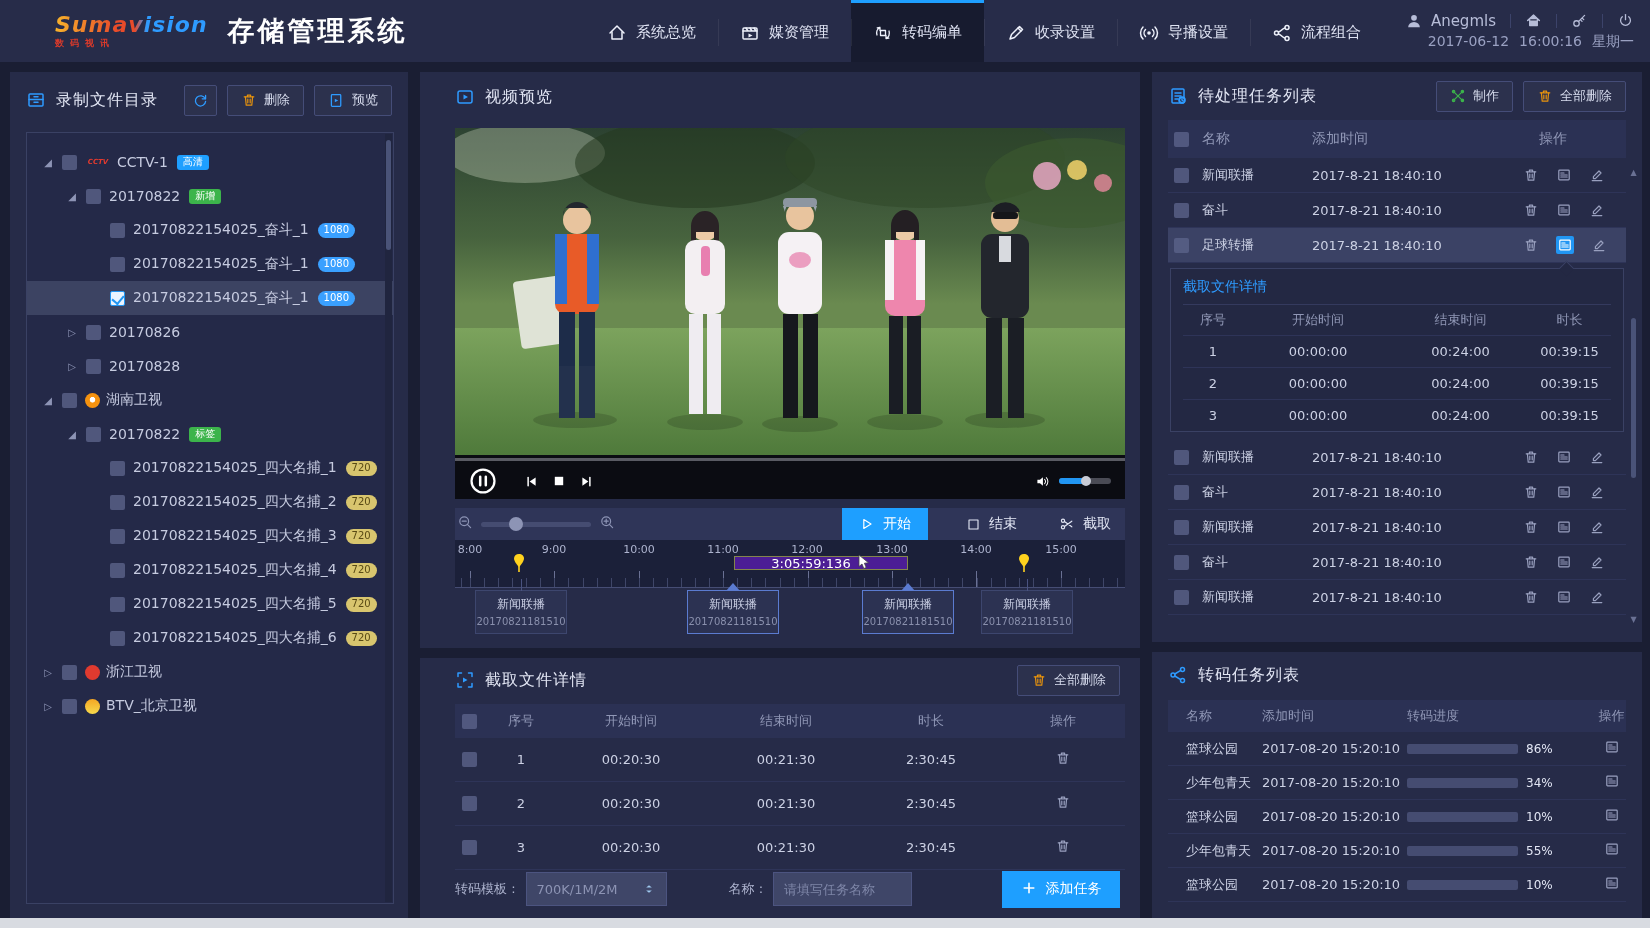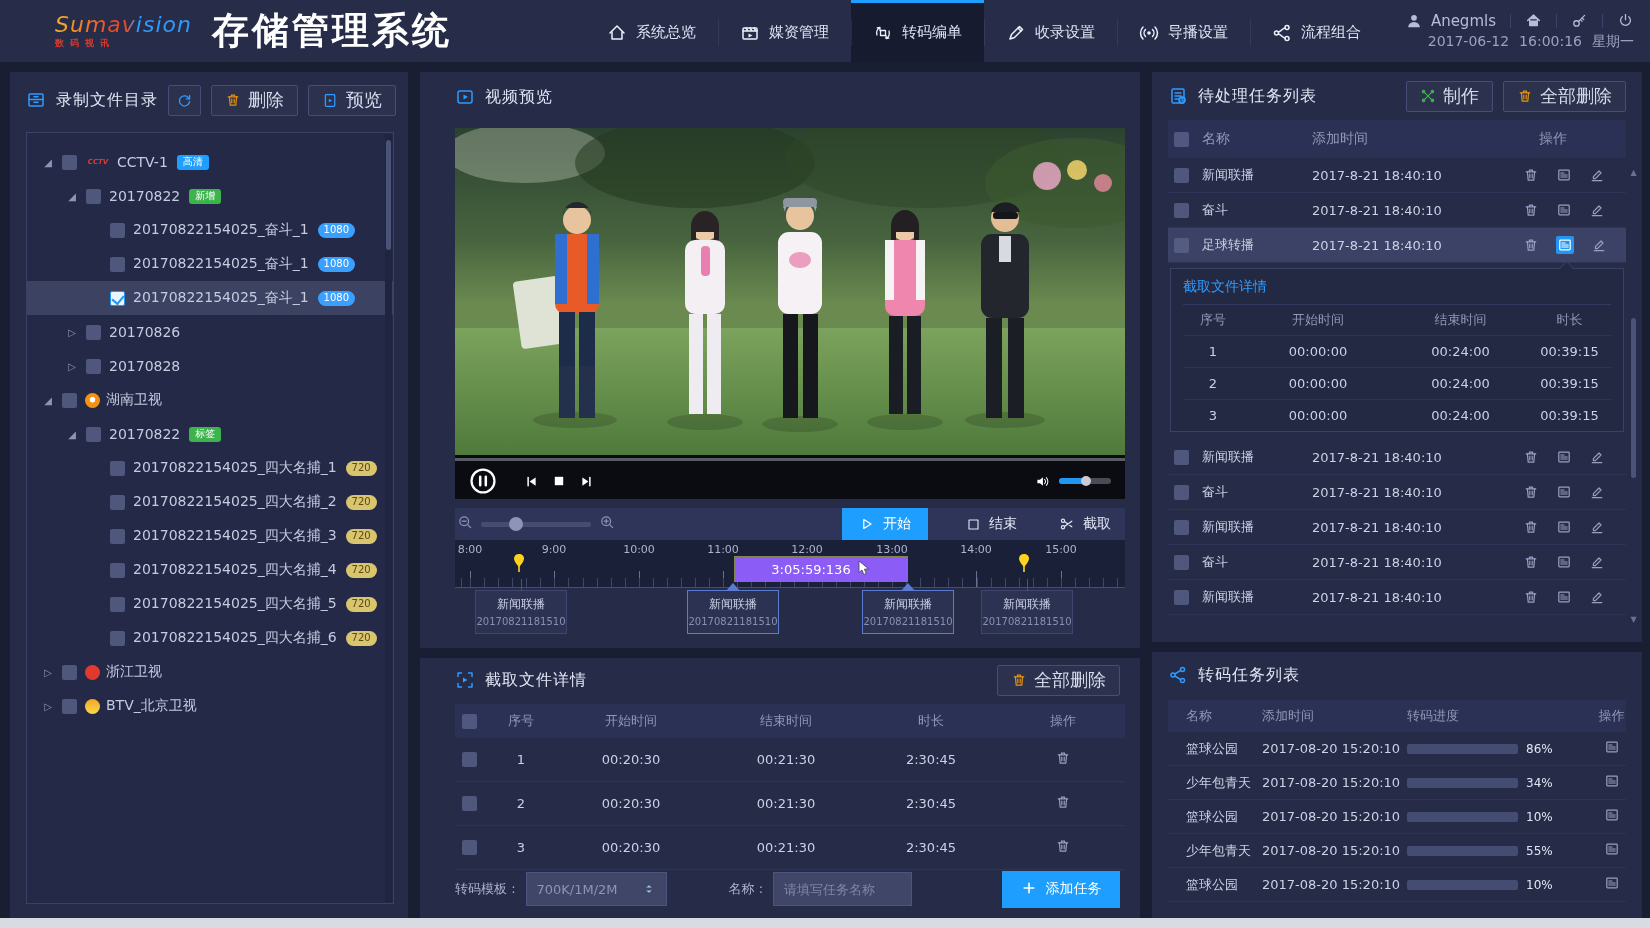--- a/index.html
+++ b/index.html
@@ -4,43 +4,43 @@
 <style>
   * { margin:0; padding:0; box-sizing:border-box; }
   html,body { background:#10131f; }
   body { font-family:"DejaVu Sans","Liberation Sans",sans-serif; }
   .page { position:relative; width:1650px; height:928px; background:#1a1e33; overflow:hidden; color:#c9cee3; }
 
   
   .app-header { position:absolute; left:0; top:0; width:1650px; height:62px; background:#272c49; display:flex; align-items:stretch; z-index:5; }
   .brand { display:flex; align-items:center; gap:20px; padding-left:55px; }
   .logo { line-height:1; }
-  .logo-l1 { font-size:22px; font-weight:normal; font-style:italic; letter-spacing:1px;
+  .logo-l1 { font-size:22px; font-weight:bold; font-style:italic; letter-spacing:1px;
     background:linear-gradient(90deg,#f7b32b 0%,#e84b2a 40%,#e84b2a 52%,#2e9bff 60%,#2e9bff 100%);
     -webkit-background-clip:text; background-clip:text; color:transparent; }
   .logo-l2 { font-size:9px; color:#d93a2b; letter-spacing:6px; margin-top:3px; font-weight:bold; }
-  .app-title { color:#fff; font-size:37px; font-weight:bold; letter-spacing:3px; }
+  .app-title { color:#fff; font-size:27px; font-weight:bold; letter-spacing:3px; }
   .nav { display:flex; position:absolute; left:585px; top:0; height:62px; }
   .nav-tab { width:133px; display:flex; align-items:center; justify-content:center; gap:9px; color:#dfe3f3; font-size:15px; cursor:pointer; border-top:3px solid transparent; position:relative; }
   .nav-tab:not(:first-child)::before { content:''; position:absolute; left:0; top:16px; bottom:16px; width:1px; background:rgba(255,255,255,.07); }
   .nav-tab.active { background:#171b2f; border-top-color:#1e9fff; }
   .nav-tab .ic { display:flex; color:#eef1fb; }
   .header-right { position:absolute; right:10px; top:0; height:62px; display:flex; flex-direction:column; justify-content:center; align-items:flex-end; gap:3px; padding-right:6px; }
   .hr-top { display:flex; align-items:center; gap:14px; color:#b7bdd8; font-size:15px; }
   .hr-top .sep { width:1px; height:14px; background:#3c436a; }
   .hr-top .ic { display:flex; color:#b7bdd8; cursor:pointer; }
   .user-box { display:flex; align-items:center; gap:8px; cursor:pointer; }
   .hr-bottom { font-size:14px; color:#9aa1c2; display:flex; gap:10px; }
 
   
   .panel { position:absolute; background:#262b48; }
   .panel-head { display:flex; align-items:center; gap:10px; padding:0 16px; height:48px; }
   .panel-title { font-size:16px; color:#e2e6f4; letter-spacing:1px; white-space:nowrap; }
   .p-ic { display:flex; color:#2e9bff; }
-  .btn { display:inline-flex; align-items:center; justify-content:center; gap:7px; border:1px solid #454d78; background:rgba(255,255,255,.03); color:#d6dbec; font-size:18px; height:31px; padding:0 13px; border-radius:2px; cursor:pointer; white-space:nowrap; }
+  .btn { display:inline-flex; align-items:center; justify-content:center; gap:7px; border:1px solid #454d78; background:rgba(255,255,255,.03); color:#d6dbec; font-size:13px; height:31px; padding:0 13px; border-radius:2px; cursor:pointer; white-space:nowrap; }
   .btn .ic { display:flex; }
   .ic-orange { color:#e8930c; } .ic-green { color:#3cb44b; } .ic-blue { color:#2e9bff; }
 
   
   #recording-panel { left:10px; top:72px; width:398px; height:848px; }
   #recording-panel .panel-head { height:56px; }
   .head-btns { margin-left:auto; display:flex; gap:10px; }
   .btn-sq { width:33px; padding:0; }
   .tree-box { position:absolute; left:16px; right:14px; top:60px; bottom:16px; border:1px solid #3a4164; background:#242948; padding-top:12px; overflow:hidden; }
   .tree-row { height:34px; display:flex; align-items:center; font-size:14px; color:#c6cbe0; cursor:pointer; padding-right:14px; }
@@ -84,21 +84,21 @@
   .tl-start { background:#1e9fff; color:#fff; width:86px; justify-content:center; margin-left:auto; }
   .tl-end { margin-left:26px; } .tl-cut { margin-left:18px; }
 
   .ruler { position:absolute; left:35px; top:468px; width:670px; height:48px; background:#1b2039; border-bottom:1px solid #464d74; }
   .ruler-ticks { position:absolute; left:0; right:0; bottom:0; height:18px;
      background-image:
        repeating-linear-gradient(90deg,#3f4668 0,#3f4668 1px,transparent 1px,transparent 14.07px),
        repeating-linear-gradient(90deg,#6a7194 0,#6a7194 1px,transparent 1px,transparent 84.4px);
      background-position:15px bottom,15px bottom; background-size:100% 9px,100% 16px; background-repeat:repeat-x; }
   .hour-label { position:absolute; top:3px; width:44px; margin-left:-22px; text-align:center; font-size:11px; color:#aeb4cf; }
-  .selection { position:absolute; left:279px; top:16px; width:174px; height:26px; background:#8b5cf6; border:1px solid #84854c; display:flex; align-items:center; justify-content:center; gap:6px; color:#fff; font-size:13px; cursor:ew-resize; z-index:2; }
+  .selection { position:absolute; left:279px; top:16px; width:174px; height:14px; background:#4c1d95; border:1px solid #84854c; display:flex; align-items:center; justify-content:center; gap:6px; color:#fff; font-size:13px; cursor:ew-resize; z-index:2; }
   .pin { position:absolute; top:14px; margin-left:-5px; cursor:pointer; z-index:2; }
   .clips { position:absolute; left:35px; top:518px; width:670px; height:46px; }
   .clip { position:absolute; width:92px; height:44px; background:#2c3252; border:1px solid #3d466e; text-align:center; padding-top:5px; cursor:pointer; }
   .clip::before { content:''; position:absolute; left:50%; top:-12px; width:1px; height:12px; background:#4a5380; }
   .clip.active { border-color:#5b7bd0; }
   .clip.active::before { width:0; height:0; background:none; border-left:7px solid transparent; border-right:7px solid transparent; border-bottom:8px solid #5b7bd0; top:-8px; margin-left:-7px; }
   .clip-name { font-size:12px; color:#ccd1e6; }
   .clip-id { font-size:10px; color:#8a90ad; margin-top:3px; }
 
   

